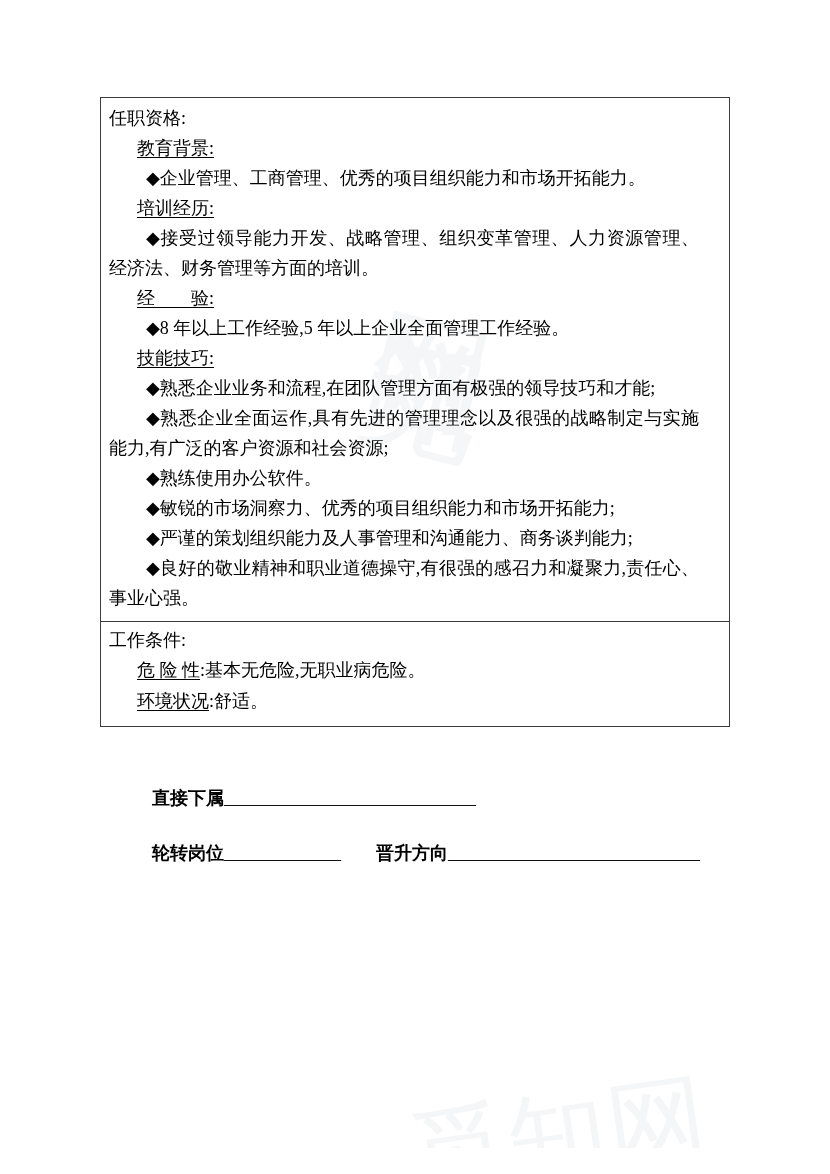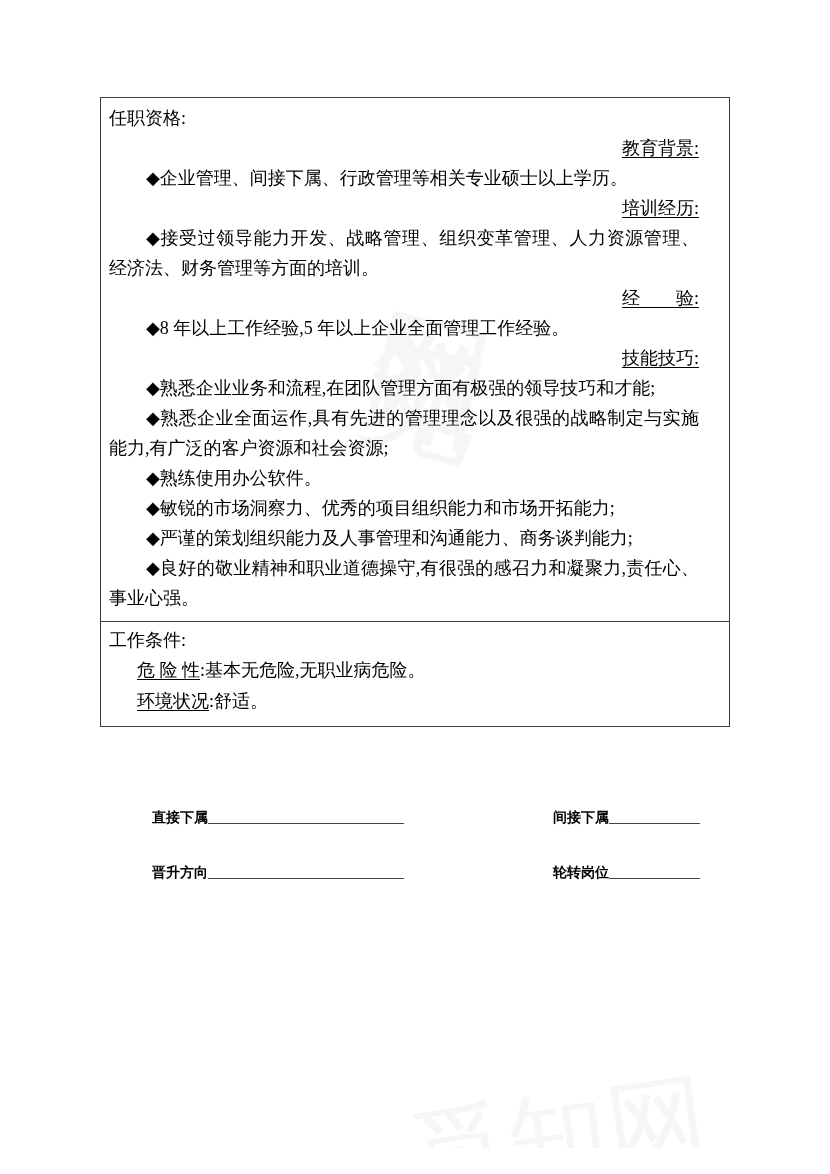--- a/index.html
+++ b/index.html
@@ -49,36 +49,36 @@
   }
   .cell { font-size: 18px; line-height: 30px; }
   .cell-qual {
     padding: 5px 30px 8px 8px;
     border-bottom: 1px solid #3c3c3c;
   }
   .cell-cond {
     padding: 3px 30px 9px 8px;
   }
   .sec-title { line-height: 30px; }
-  .g-heading { margin-left: 28px; line-height: 30px; text-align: right; }
+  .g-heading { margin-left: 28px; line-height: 30px; }
   .u { text-decoration: underline; text-underline-offset: 3px; }
   .g-item {
     text-indent: 37px;
     line-height: 30px;
     text-align: justify;
   }
   .cond-row { margin-left: 28px; line-height: 31px; }
   
   .footer-fields {
     position: absolute;
     z-index: 1;
     left: 152px;
-    top: 803px;
+    top: 783px;
     width: 548px;
-    font-size: 14px;
+    font-size: 18px;
     font-weight: 700;
   }
   .field-row {
     display: flex;
     justify-content: space-between;
     margin-bottom: 25px;
     line-height: 30px;
   }
   .field { white-space: nowrap; }
   .f-line { font-weight: 400; letter-spacing: 0; }
@@ -91,21 +91,21 @@
   <div class="watermark wm-center">觅知网</div>
   <div class="watermark wm-bottom">觅知网</div>
 
   <div class="doc-table">
 
     <div class="cell cell-qual">
       <div class="sec-title">任职资格:</div>
 
       <div class="group">
         <div class="g-heading"><span class="u">教育背景:</span></div>
-        <div class="g-item">◆企业管理、间接下属、行政管理等相关专业硕士以上学历。</div>
+        <div class="g-item">◆企业管理、工商管理、优秀的项目组织能力和市场开拓能力。</div>
       </div>
 
       <div class="group">
         <div class="g-heading"><span class="u">培训经历:</span></div>
         <div class="g-item">◆接受过领导能力开发、战略管理、组织变革管理、人力资源管理、经济法、财务管理等方面的培训。</div>
       </div>
 
       <div class="group">
         <div class="g-heading"><span class="u">经　　验:</span></div>
         <div class="g-item">◆8 年以上工作经验,5 年以上企业全面管理工作经验。</div>
@@ -136,27 +136,24 @@
       </div>
     </div>
 
   </div>
 
   <div class="footer-fields">
     <div class="field-row">
       <div class="field">
         <span>直接下属</span><span class="f-line">____________________________</span>
       </div>
-      <div class="field">
-        <span>间接下属</span><span class="f-line">_____________</span>
-      </div>
     </div>
     <div class="field-row">
       <div class="field">
-        <span>晋升方向</span><span class="f-line">____________________________</span>
+        <span>轮转岗位</span><span class="f-line">_____________</span>
       </div>
       <div class="field">
-        <span>轮转岗位</span><span class="f-line">_____________</span>
+        <span>晋升方向</span><span class="f-line">____________________________</span>
       </div>
     </div>
   </div>
 
 </div>
 
 </body></html>

